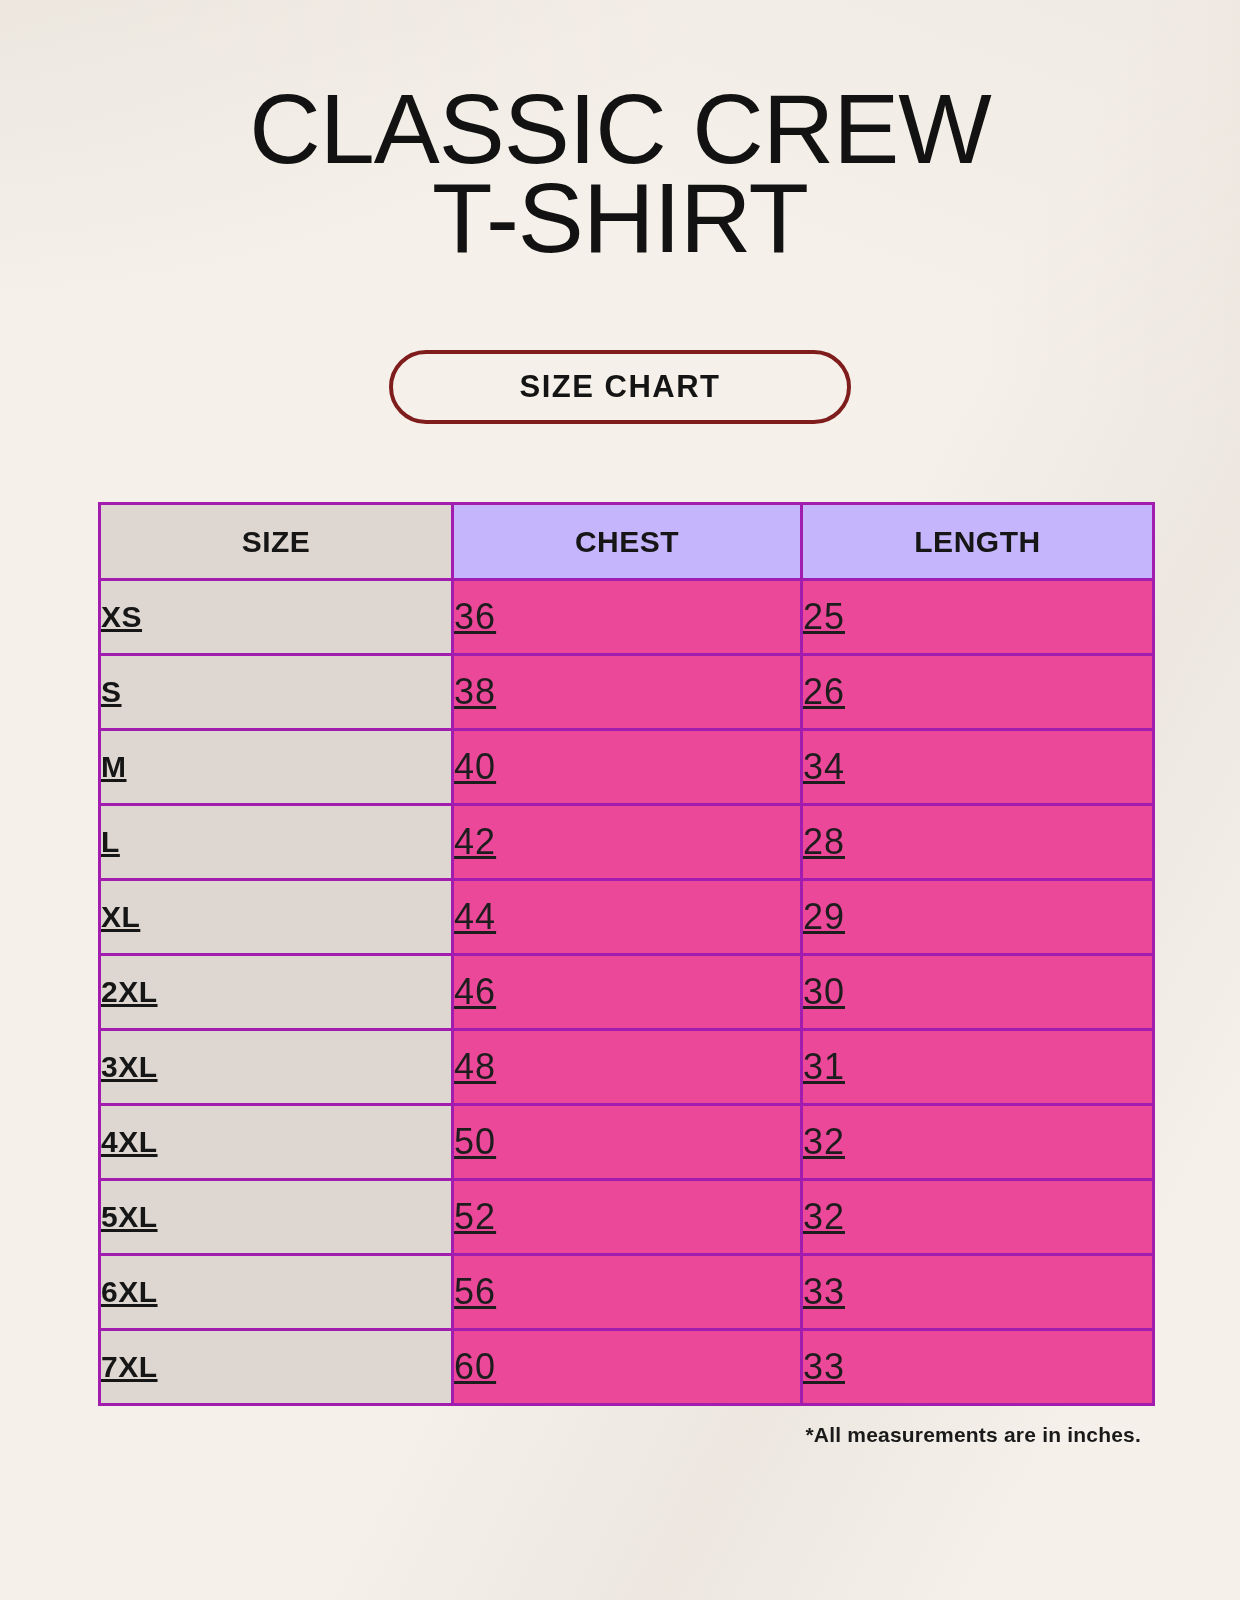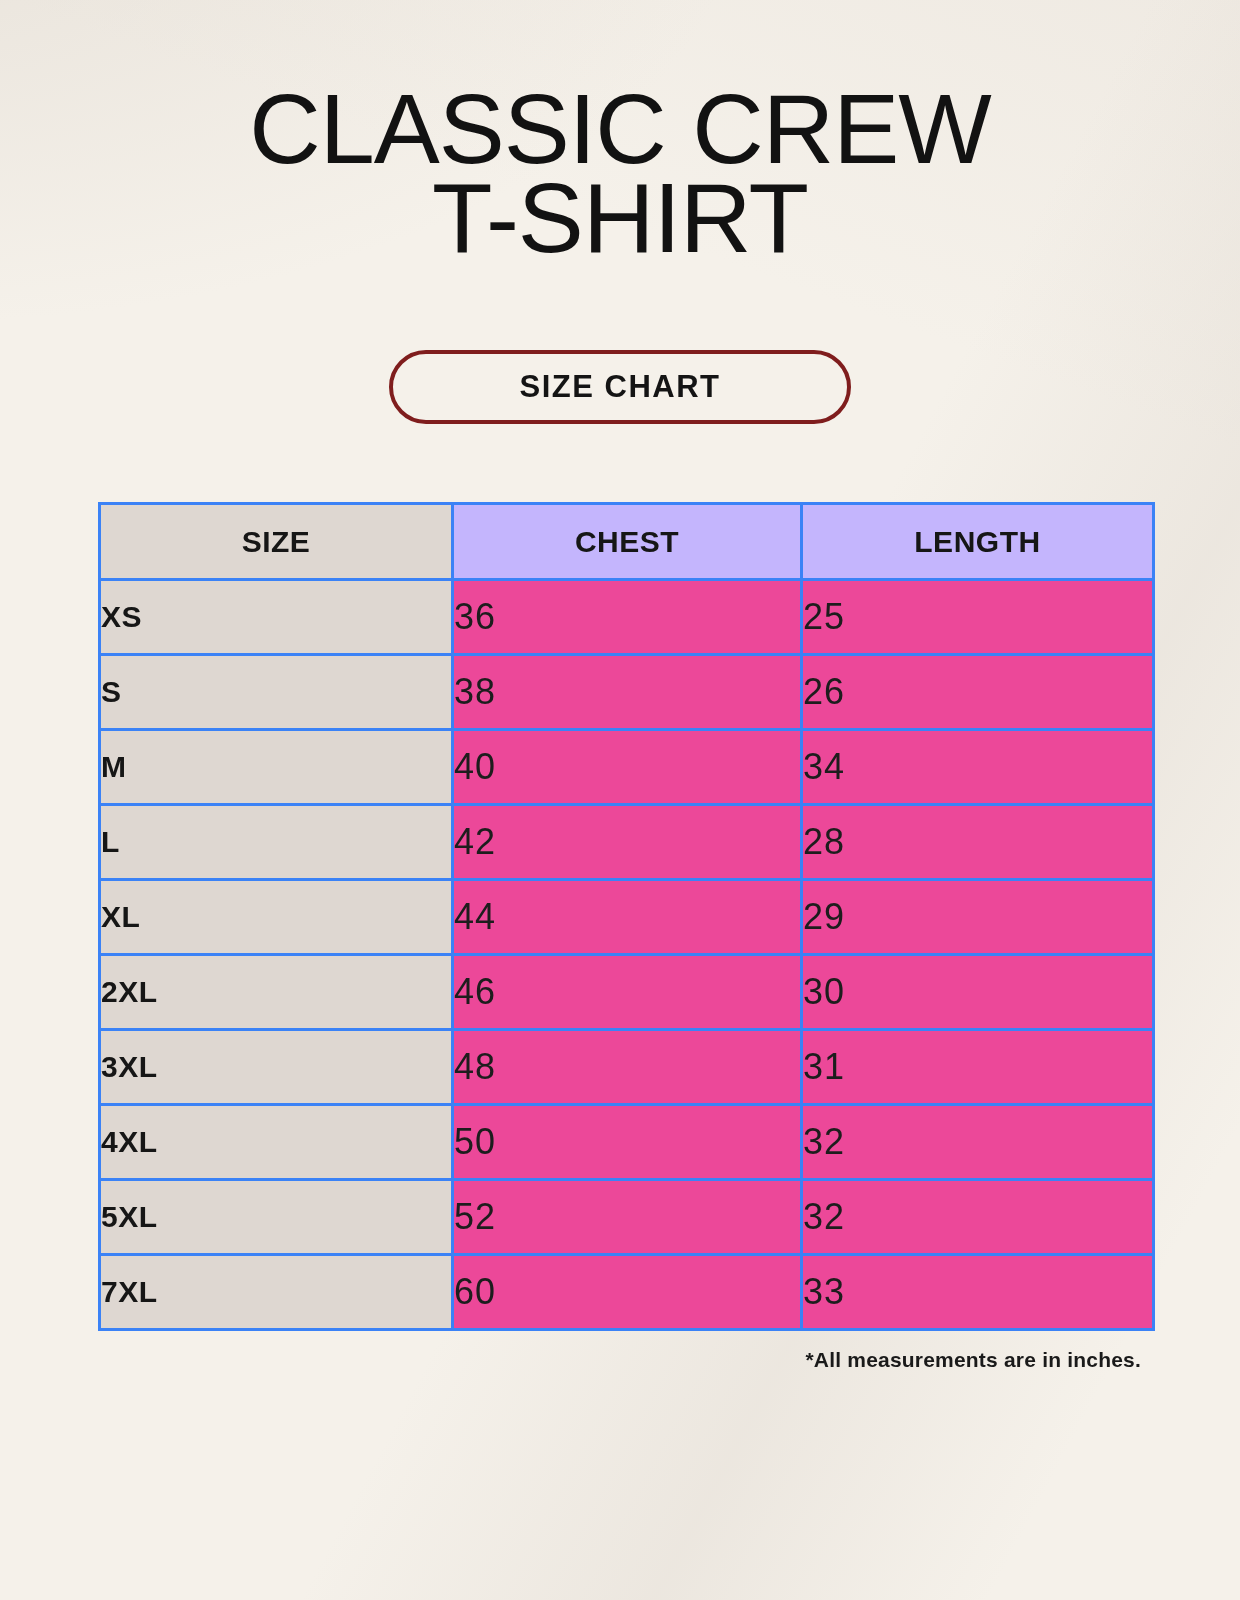--- a/index.html
+++ b/index.html
@@ -51,37 +51,37 @@
     width: 1057px;
     margin: 78px 0 0 98px;
   }
 
   table.size-table {
     width: 100%;
     border-collapse: collapse;
     table-layout: fixed;
   }
   .size-table th, .size-table td {
-    border: 3px solid #3b82f6;
+    border: 3px solid #a21caf;
     vertical-align: middle;
   }
   .size-table col.c-size   { width: 33.5%; }
   .size-table col.c-chest  { width: 33.1%; }
   .size-table col.c-length { width: 33.4%; }
 
   .size-table thead th {
     height: 76px;
     font-size: 30px;
     font-weight: 700;
     letter-spacing: 0.5px;
   }
   .size-table th.hdr-size    { background: #ded7d1; }
   .size-table th.hdr-measure { background: #c4b5fd; }
 
-  .size-table tbody td { height: 75px; }
+  .size-table tbody td { height: 75px; text-decoration: underline; }
   .size-table td.cell-size {
     background: #ded7d1;
     font-size: 30px;
     font-weight: 700;
     letter-spacing: 0.5px;
   }
   .size-table td.cell-num {
     background: #ec4899;
     font-size: 36px;
     font-weight: 400;
@@ -166,20 +166,25 @@
         <td class="cell-size">4XL</td>
         <td class="cell-num">50</td>
         <td class="cell-num">32</td>
       </tr>
       <tr>
         <td class="cell-size">5XL</td>
         <td class="cell-num">52</td>
         <td class="cell-num">32</td>
       </tr>
       <tr>
+        <td class="cell-size">6XL</td>
+        <td class="cell-num">56</td>
+        <td class="cell-num">33</td>
+      </tr>
+      <tr>
         <td class="cell-size">7XL</td>
         <td class="cell-num">60</td>
         <td class="cell-num">33</td>
       </tr>
     </tbody>
   </table>
 </div>
 
 <div class="footnote">*All measurements are in inches.</div>
 

